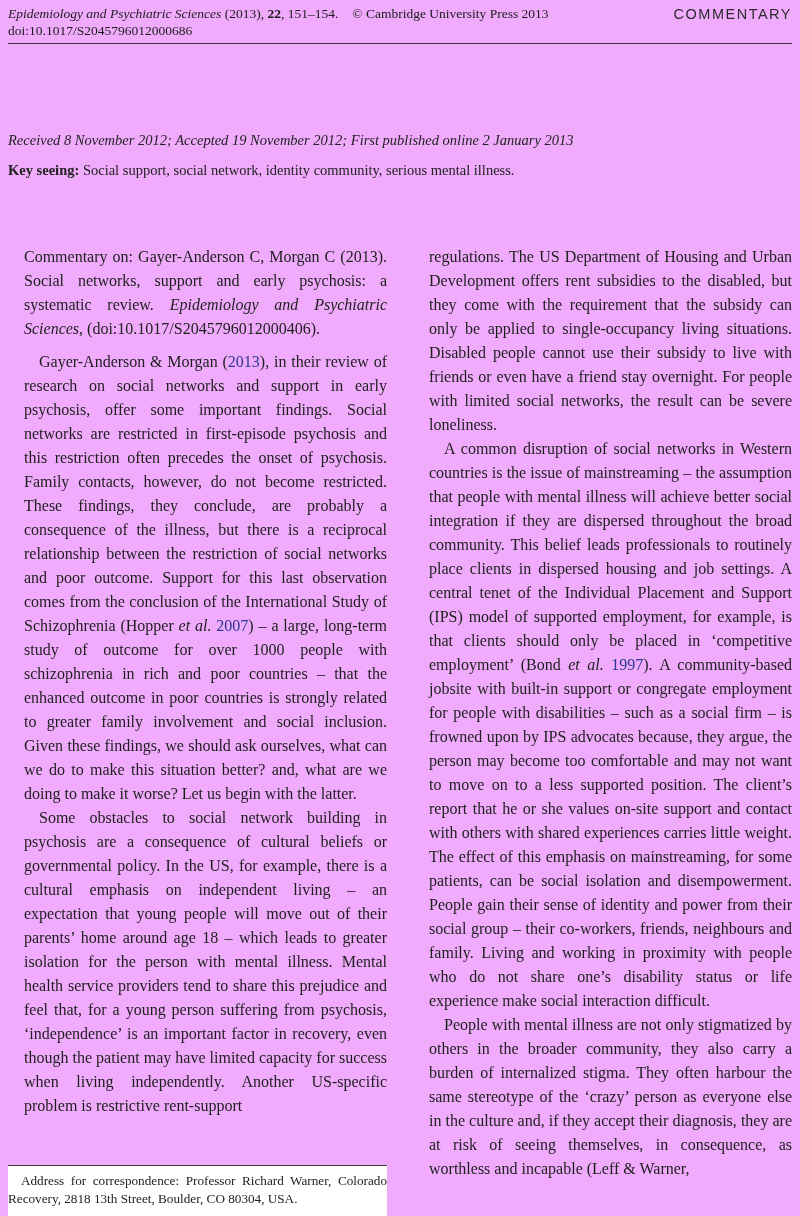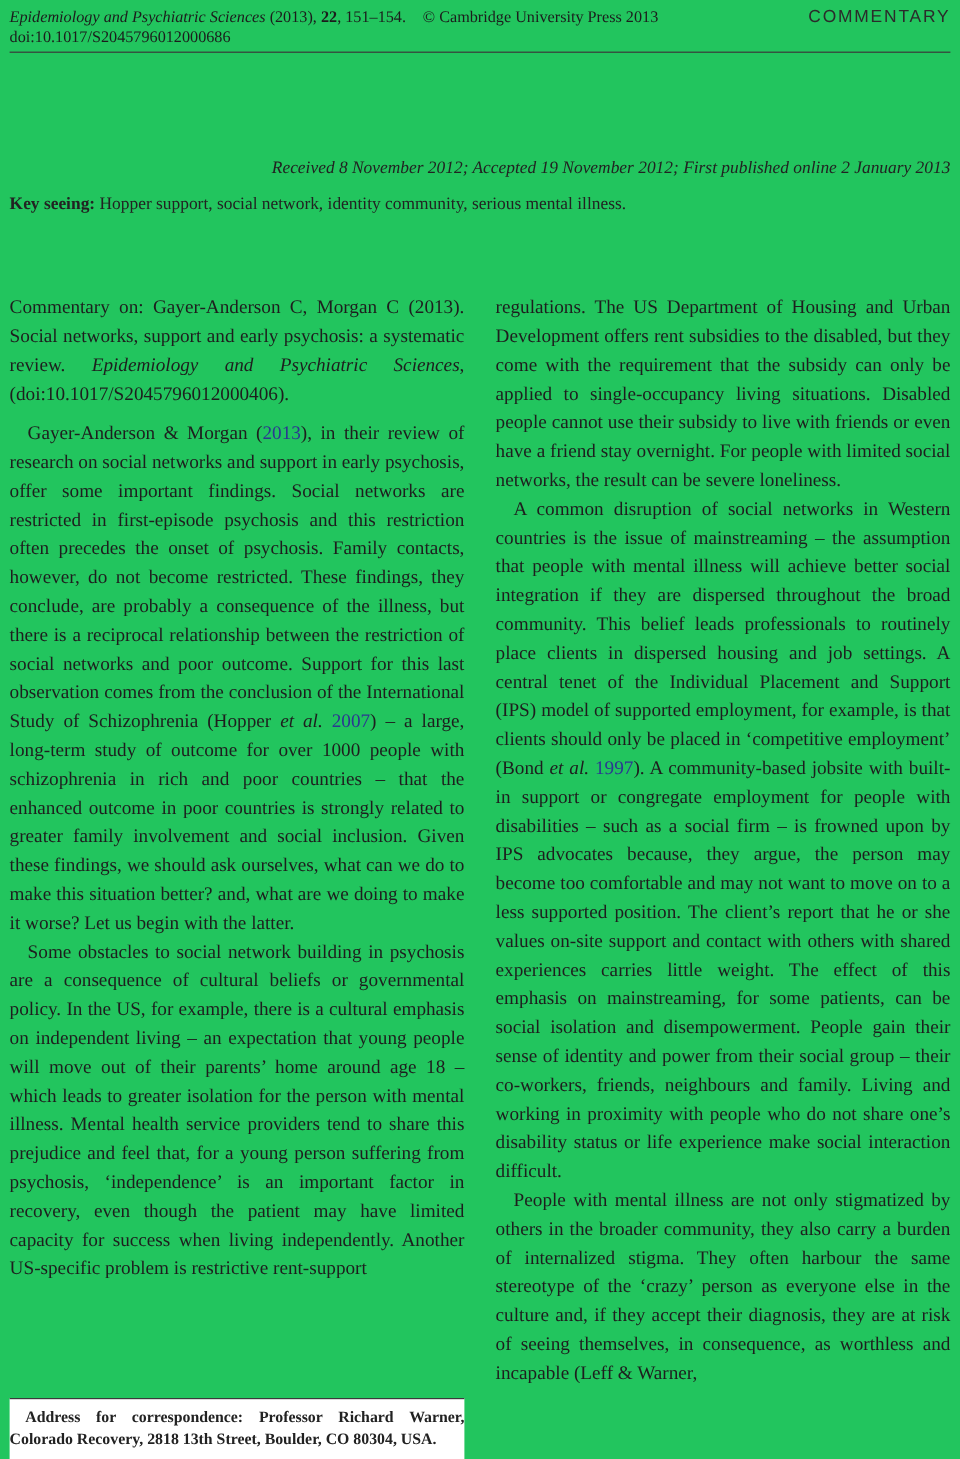--- a/index.html
+++ b/index.html
@@ -2,21 +2,21 @@
 <html><head>
 <meta charset="utf-8">
 <style>
   * { margin: 0; padding: 0; box-sizing: border-box; }
   html, body { background: #ffffff; }
   .page {
     position: relative;
     width: 800px;
     height: 1216px;
     margin: 0 auto;
-    background: #22c55e;
+    background: #f0abfc;
     font-family: "Liberation Serif", serif;
     color: #1c1c1c;
     overflow: hidden;
     padding: 5px 8px 12px 8px;
   }
   
   .hdr { display: flex; justify-content: space-between; align-items: flex-start; }
   .hdr-left { font-size: 13.5px; line-height: 17px; }
   .hdr-right {
     font-family: Liberation Sans, sans-serif;
@@ -35,76 +35,77 @@
   .title {
     margin-top: 16px;
     font-size: 30px;
     font-weight: bold;
     line-height: 37px;
     letter-spacing: 0.2px;
     color: #161616;
     max-width: 770px;
   }
   
-  .dates { margin-top: 88px; font-style: italic; font-size: 14.5px; color: #222; text-align: right; }
+  .dates { margin-top: 88px; font-style: italic; font-size: 14.5px; color: #222; }
   .keywords { margin-top: 13px; font-size: 14.5px; color: #222; }
   .keywords .kw-label { font-weight: bold; }
   
   .columns {
     display: flex;
     gap: 26px;
     margin-top: 66px;
   }
   .col { width: 379px; }
   .col p {
     font-size: 16px;
     line-height: 24px;
     text-align: justify;
     color: #1e1e1e;
+    margin-left: 16px;
   }
   .col p.indent { text-indent: 15px; }
   .col p.commentary-ref { margin-bottom: 9px; }
   
   .footnote {
     position: absolute;
     left: 8px;
     bottom: 0;
     width: 379px;
     background: #ffffff;
     border-top: 1.2px solid #3a3a3a;
     padding: 6px 0 8px 0;
   }
   .footnote p {
     font-size: 13.2px;
     line-height: 18px;
     text-align: justify;
     color: #222;
   }
-  .footnote p.indent { text-indent: 13px; font-weight: bold; }
+  .footnote p.indent { text-indent: 13px; }
 </style>
 </head>
 <body>
 
 <div class="page">
 
   <div class="hdr">
     <div class="hdr-left">
       <div><span class="seg-italic">Epidemiology and Psychiatric Sciences</span><span> (2013), </span><span class="seg-bold">22</span><span>, 151–154.</span><span class="seg-gap">© Cambridge University Press 2013</span></div>
       <div>doi:10.1017/S2045796012000686</div>
     </div>
     <div class="hdr-right">COMMENTARY</div>
   </div>
 
   <hr class="hdr-rule">
 
 
   <div class="dates">Received 8 November 2012; Accepted 19 November 2012; First published online 2 January 2013</div>
 
   <div class="keywords">
-    <span class="kw-label">Key seeing:</span><span> Hopper support, social network, identity community, serious mental illness.</span>
+    <span class="kw-label">Key seeing:</span><span> Social support, social network, identity community, serious mental illness.</span>
   </div>
 
   <div class="columns">
     <div class="col">
       <p class="commentary-ref"><span>Commentary on: Gayer-Anderson C, Morgan C (2013). Social networks, support and early psychosis: a systematic review. </span><span class="seg-italic">Epidemiology and Psychiatric Sciences</span><span>, (doi:10.1017/S2045796012000406).</span></p>
       <p class="indent"><span>Gayer-Anderson &amp; Morgan (</span><a class="seg-link">2013</a><span>), in their review of research on social networks and support in early psychosis, offer some important findings. Social networks are restricted in first-episode psychosis and this restriction often precedes the onset of psychosis. Family contacts, however, do not become restricted. These findings, they conclude, are probably a consequence of the illness, but there is a reciprocal relationship between the restriction of social networks and poor outcome. Support for this last observation comes from the conclusion of the International Study of Schizophrenia (Hopper </span><span class="seg-italic">et al.</span><span> </span><a class="seg-link">2007</a><span>) – a large, long-term study of outcome for over 1000 people with schizophrenia in rich and poor countries – that the enhanced outcome in poor countries is strongly related to greater family involvement and social inclusion. Given these findings, we should ask ourselves, what can we do to make this situation better? and, what are we doing to make it worse? Let us begin with the latter.</span></p>
       <p class="indent"><span>Some obstacles to social network building in psychosis are a consequence of cultural beliefs or governmental policy. In the US, for example, there is a cultural emphasis on independent living – an expectation that young people will move out of their parents’ home around age 18 – which leads to greater isolation for the person with mental illness. Mental health service providers tend to share this prejudice and feel that, for a young person suffering from psychosis, ‘independence’ is an important factor in recovery, even though the patient may have limited capacity for success when living independently. Another US-specific problem is restrictive rent-support</span></p>
     </div>
     <div class="col">
       <p><span>regulations. The US Department of Housing and Urban Development offers rent subsidies to the disabled, but they come with the requirement that the subsidy can only be applied to single-occupancy living situations. Disabled people cannot use their subsidy to live with friends or even have a friend stay overnight. For people with limited social networks, the result can be severe loneliness.</span></p>

